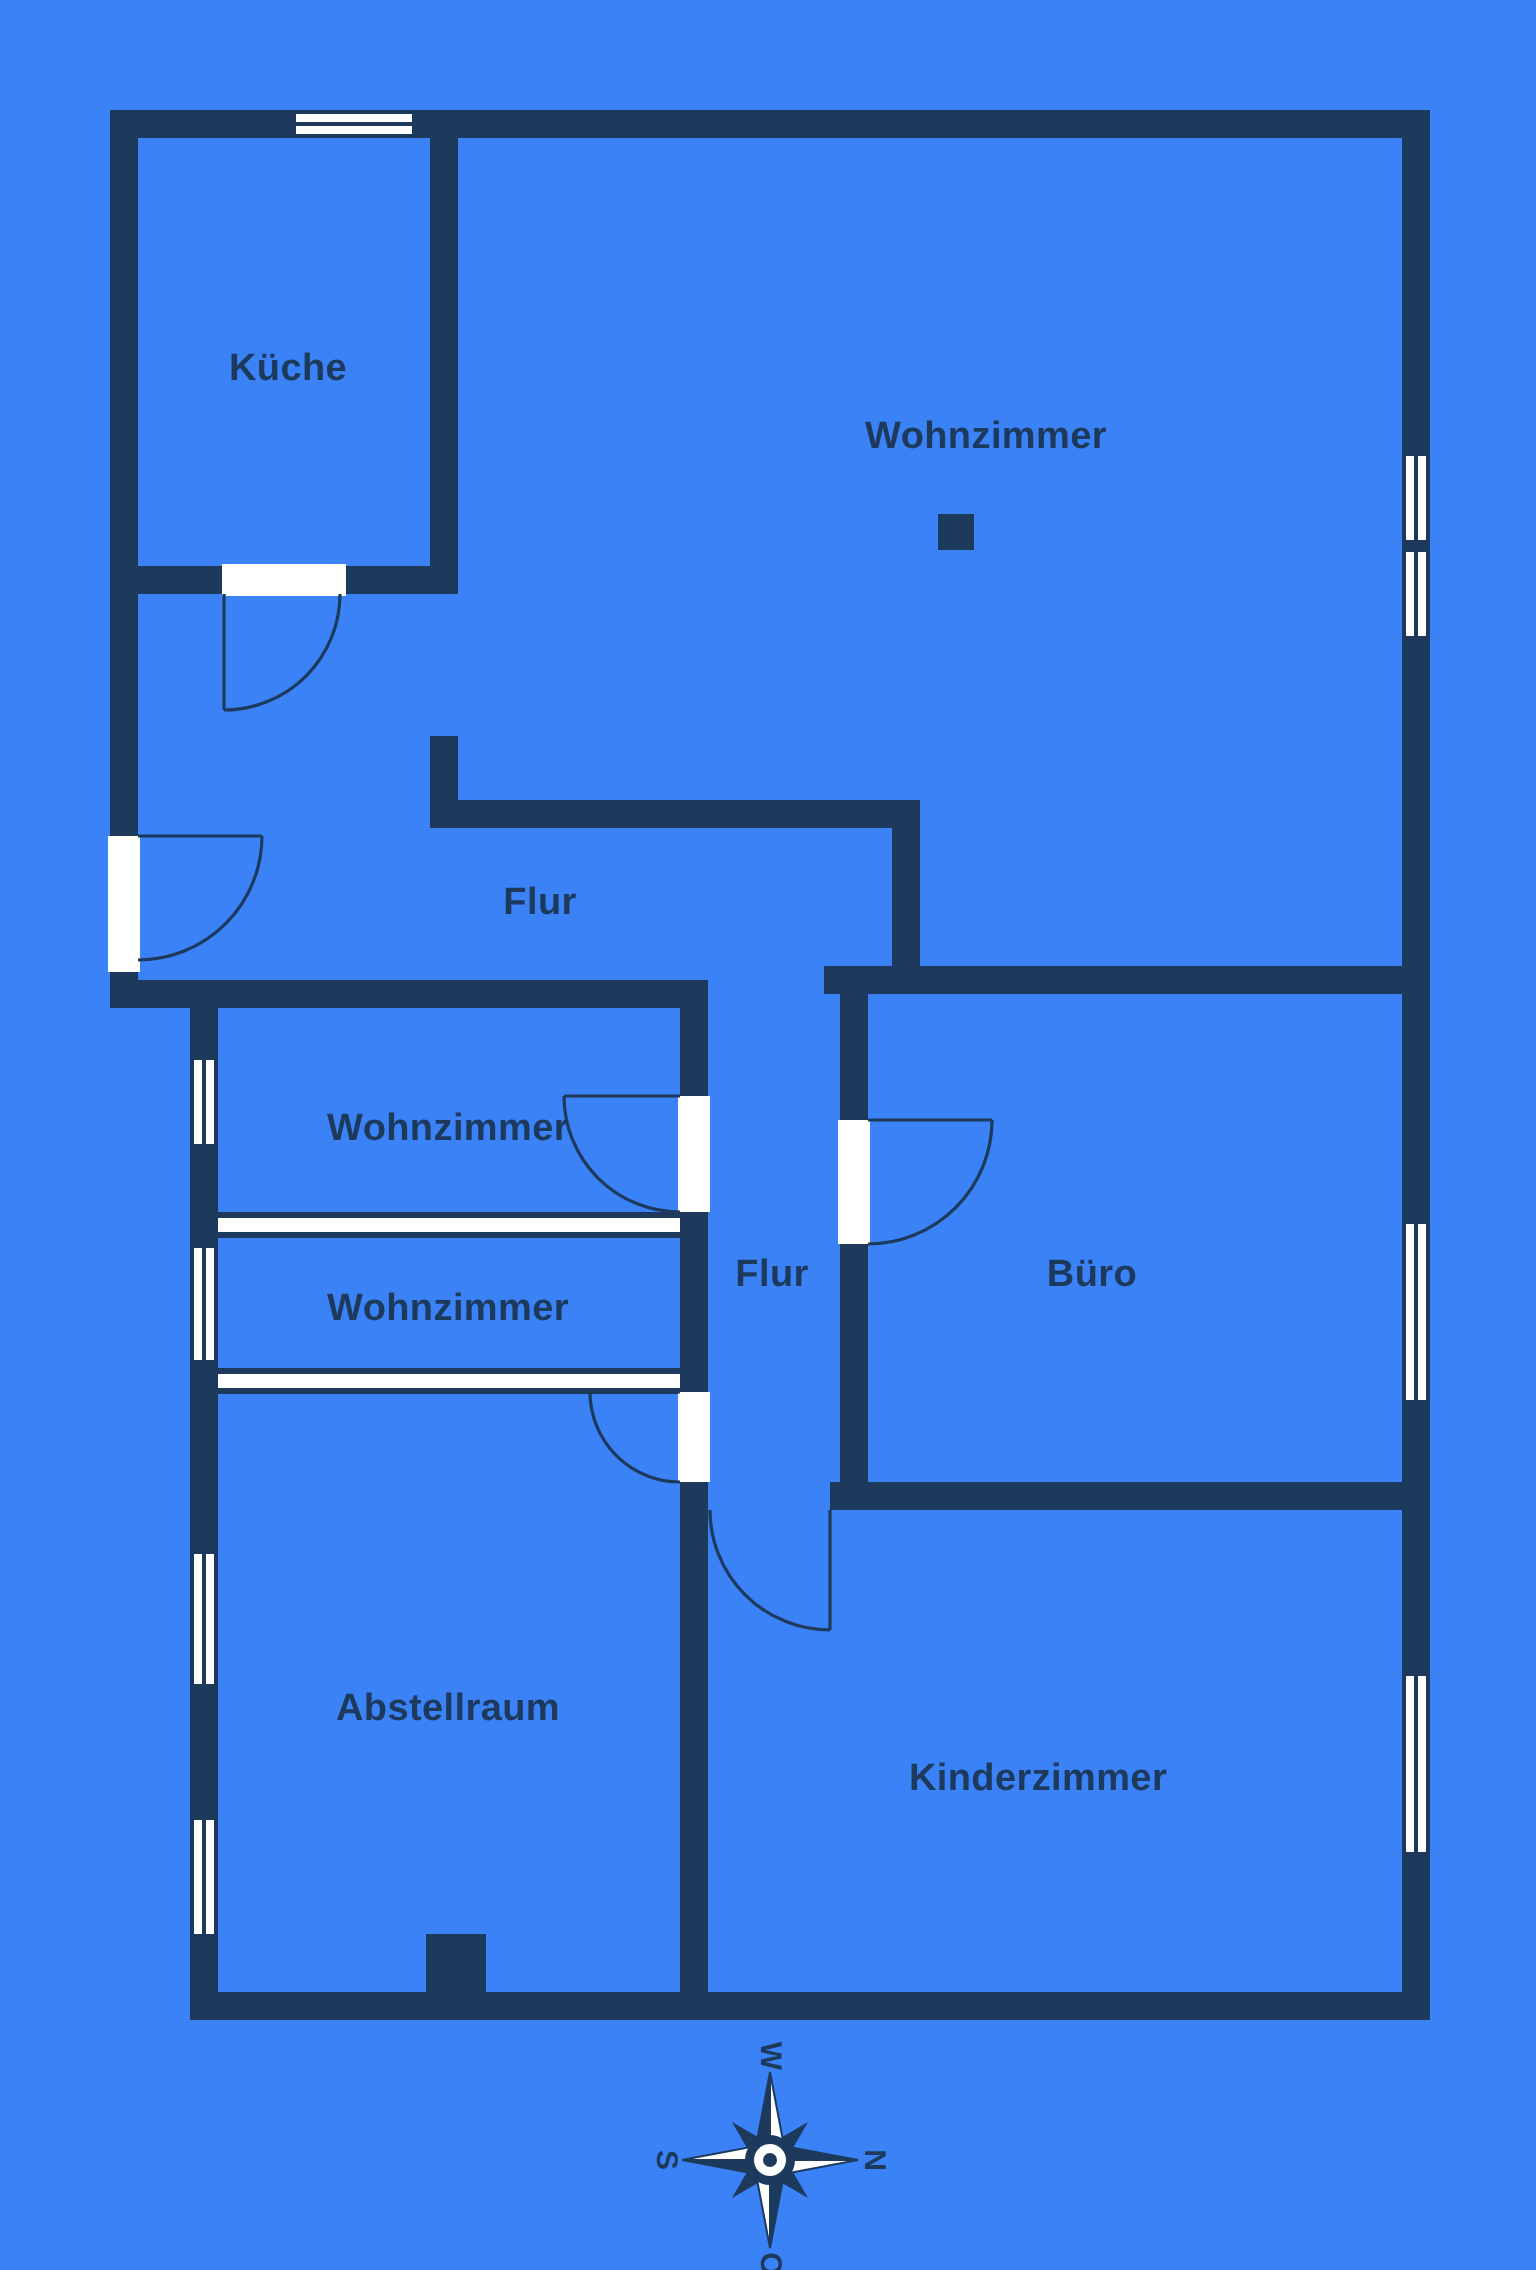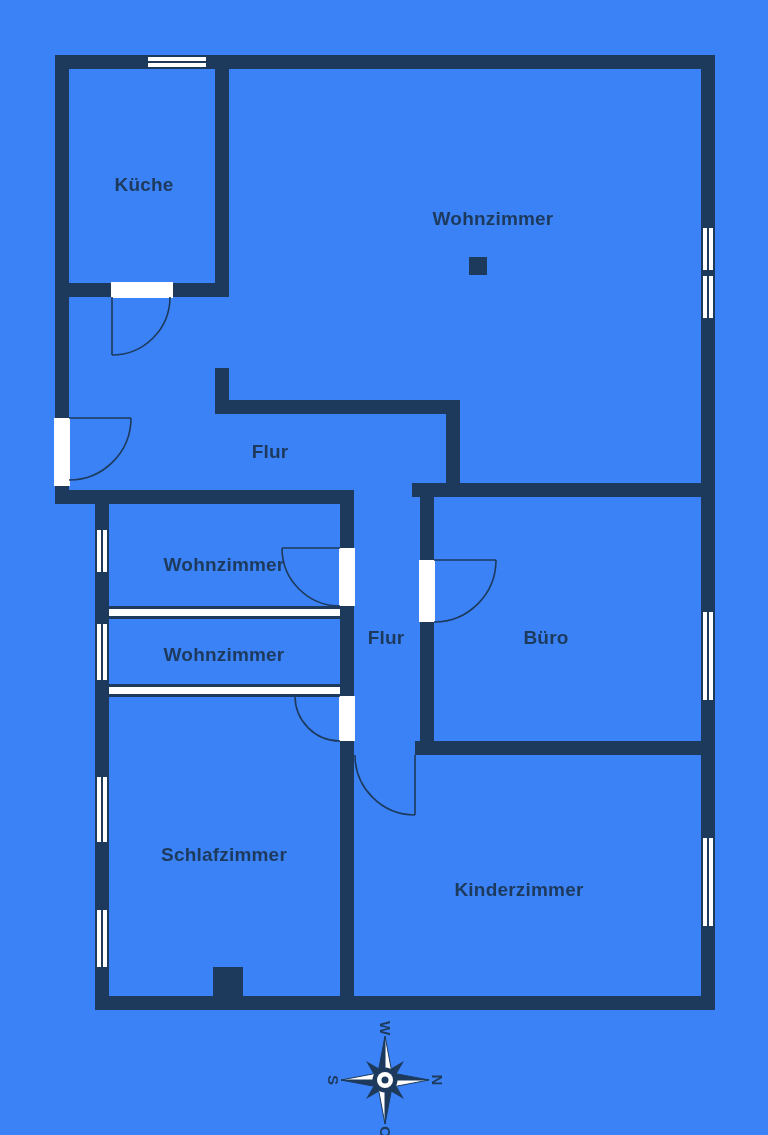--- a/index.html
+++ b/index.html
@@ -102,21 +102,21 @@
     </g>
   </svg>
 
   <div class="lbl" style="left:144px;top:185px">Küche</div>
   <div class="lbl" style="left:493px;top:219px">Wohnzimmer</div>
   <div class="lbl" style="left:270px;top:452px">Flur</div>
   <div class="lbl" style="left:224px;top:565px">Wohnzimmer</div>
   <div class="lbl" style="left:224px;top:655px">Wohnzimmer</div>
   <div class="lbl" style="left:386px;top:638px">Flur</div>
   <div class="lbl" style="left:546px;top:638px">Büro</div>
-  <div class="lbl" style="left:224px;top:855px">Schlafzimmer</div>
+  <div class="lbl" style="left:224px;top:855px">Abstellraum</div>
   <div class="lbl" style="left:519px;top:890px">Kinderzimmer</div>
 
   <svg id="compass" width="124" height="124" viewBox="0 0 124 124">
 
     <polygon fill="#1d3a5c" points="70,62 81,43 62,54 43,43 54,62 43,81 62,70 81,81"></polygon>
 
     <g stroke="#1d3a5c" stroke-width="1">
       <polygon fill="#1d3a5c" points="62,18 55,55 62,62"></polygon>
       <polygon fill="#ffffff" points="62,18 69,55 62,62"></polygon>
       <polygon fill="#1d3a5c" points="106,62 69,55 62,62"></polygon>

